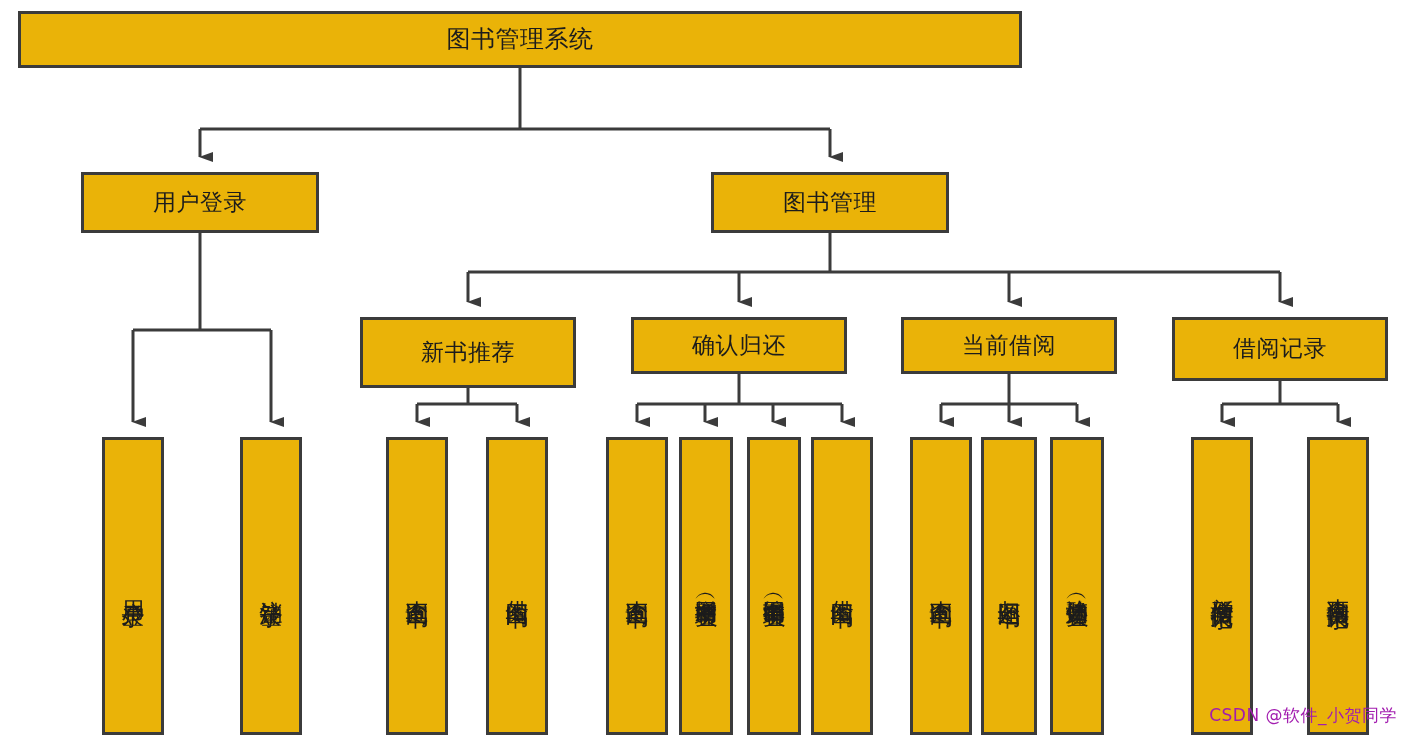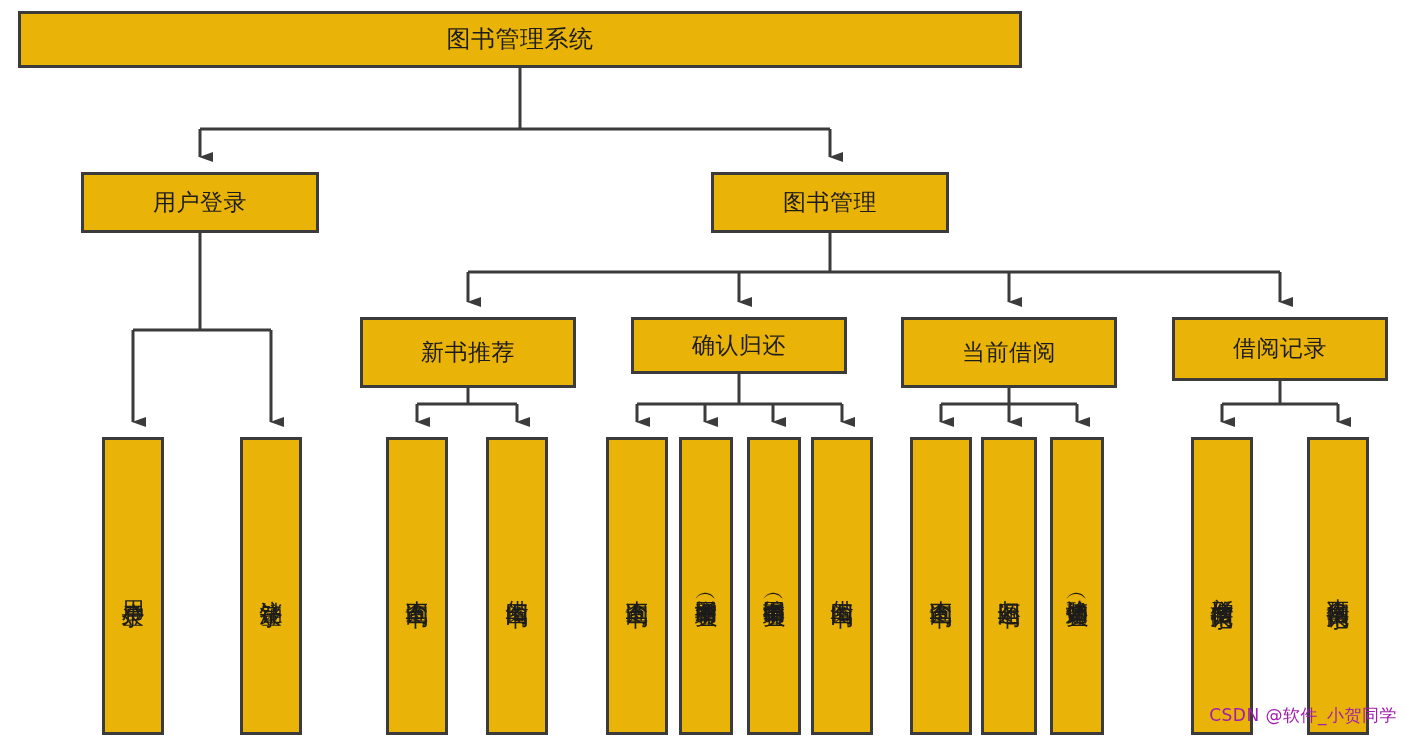--- a/index.html
+++ b/index.html
@@ -141,21 +141,21 @@
   <div class="node horiz" style="left:711px; top:172px; width:238px; height:61px;">
     <span class="label">图书管理</span>
   </div>
 
   <div class="node horiz" style="left:360px; top:317px; width:216px; height:71px;">
     <span class="label">新书推荐</span>
   </div>
   <div class="node horiz" style="left:631px; top:317px; width:216px; height:57px;">
     <span class="label">确认归还</span>
   </div>
-  <div class="node horiz" style="left:901px; top:317px; width:216px; height:71px;">
+  <div class="node horiz" style="left:901px; top:317px; width:216px; height:57px;">
     <span class="label">当前借阅</span>
   </div>
   <div class="node horiz" style="left:1172px; top:317px; width:216px; height:64px;">
     <span class="label">借阅记录</span>
   </div>
 
   <div class="node vert" style="left:102px; top:437px; width:62px; height:298px;">
     <span class="label">用户登录</span>
   </div>
   <div class="node vert" style="left:240px; top:437px; width:62px; height:298px;">

